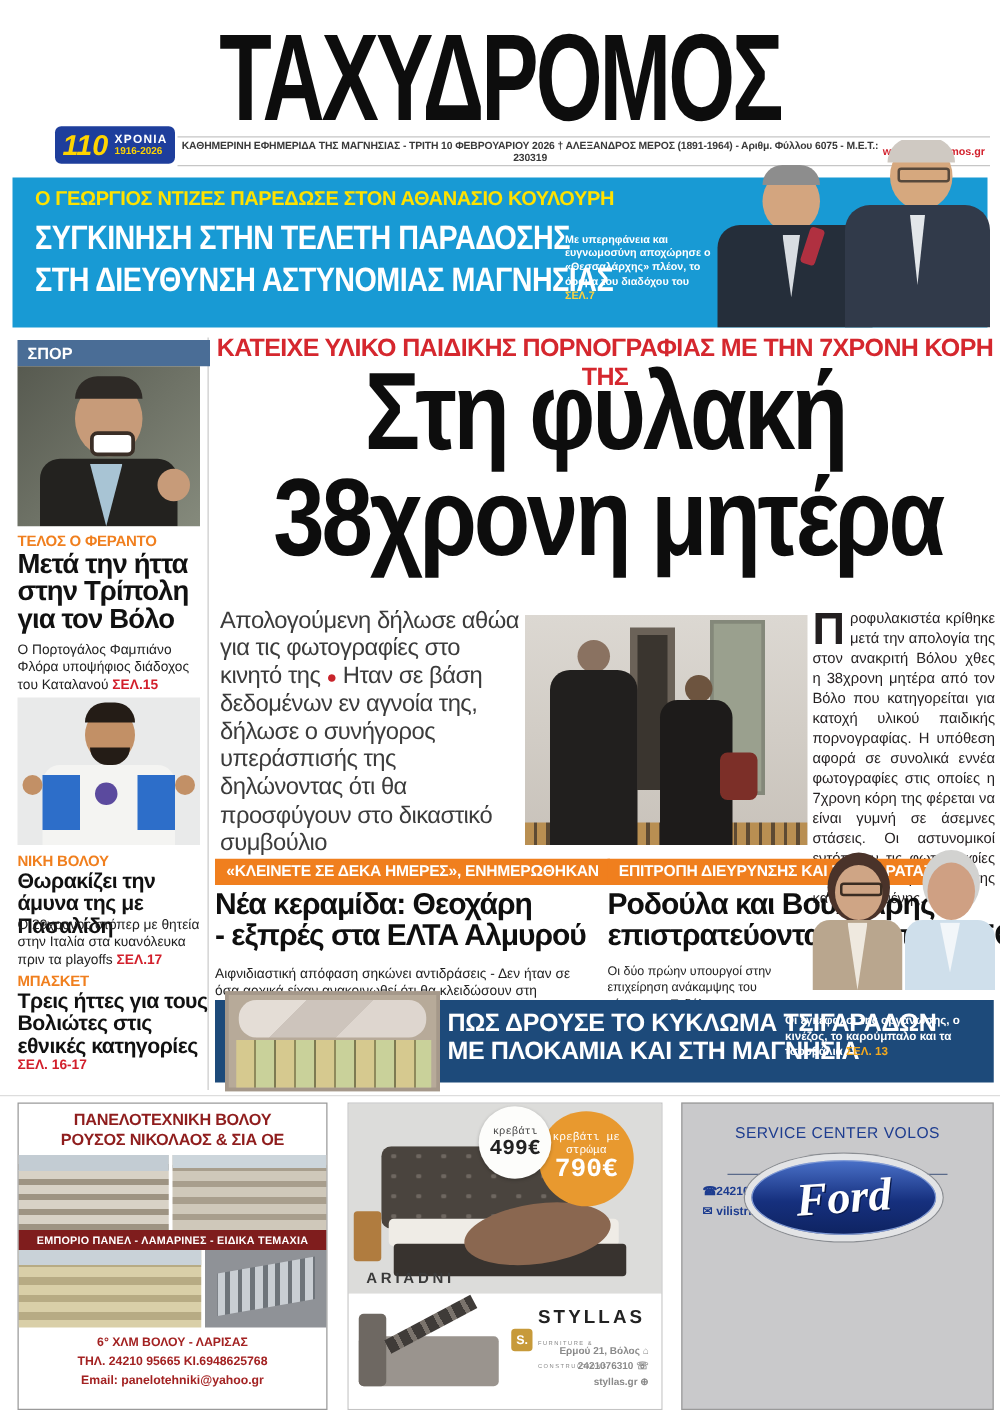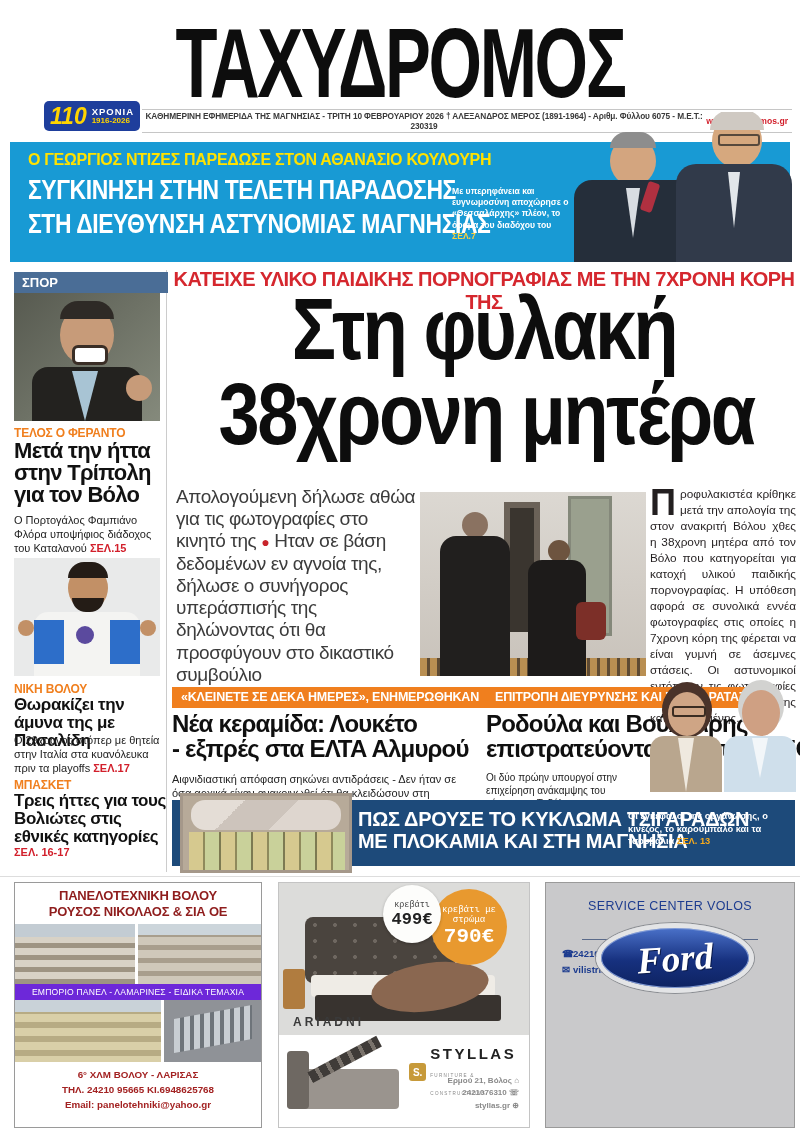--- a/index.html
+++ b/index.html
@@ -46,21 +46,21 @@
   
   .navybanner{background:#1d4a7a;}
   .nb-head{color:#fff;font-size:20px;line-height:1.12;font-weight:bold;letter-spacing:-.3px;white-space:nowrap;}
   .nb-note{color:#fff;font-size:9.3px;font-weight:bold;line-height:1.35;}
   
   .ph{overflow:hidden;position:absolute;}
   .head-c{position:absolute;border-radius:50%;}
   
   .ad{position:absolute;border:1px solid #9a9a9a;background:#fff;box-sizing:border-box;}
   .ad1-title{text-align:center;color:#8f1d1d;font-weight:bold;font-size:13px;line-height:1.25;letter-spacing:-.2px;padding-top:5px;}
-  .ad1-band{background:#6d28d9;color:#fff;font-weight:normal;font-size:8.6px;text-align:center;line-height:16px;letter-spacing:.2px;}
+  .ad1-band{background:#7f1d1d;color:#fff;font-weight:bold;font-size:8.6px;text-align:center;line-height:16px;letter-spacing:.2px;}
   .ad1-contact{text-align:center;color:#a32222;font-weight:bold;font-size:9.8px;line-height:1.55;padding-top:5px;}
   .circle-badge{position:absolute;border-radius:50%;display:flex;flex-direction:column;align-items:center;justify-content:center;text-align:center;font-family:Liberation Mono, monospace;}
   .ariadni{position:absolute;font-size:12px;font-weight:bold;color:#3a3a3a;letter-spacing:3px;}
   .styllas-word{font-size:15px;font-weight:bold;color:#222;letter-spacing:2.5px;}
   .styllas-sub{font-size:4.6px;color:#8a8a8a;letter-spacing:1.2px;}
   .styllas-contact{font-size:8px;color:#8a8a8a;font-weight:bold;text-align:right;line-height:1.55;}
   .ford-ad{background:#c9c9cb;}
   .ford-hdr{text-align:center;color:#1d3c8f;font-weight:normal;font-size:12.5px;letter-spacing:.4px;}
   .ford-oval{position:absolute;border-radius:50%;background:linear-gradient(180deg,#4a71c9 0%,#16307e 55%,#0e2361 100%);
              border:5px solid #e3e4e6;box-shadow:0 0 0 1px #8a8d92, inset 0 0 0 1px #7f9ad6;
@@ -181,21 +181,21 @@
   </div>
 
   <div class="a bodytxt" style="left:650px;top:486px;width:146px;">
     <span class="dropcap">Π</span>
     <span>ροφυλακιστέα κρίθηκε μετά την απολογία της στον ανακριτή Βόλου χθες η 38χρονη μητέρα από τον Βόλο που κατηγορείται για κατοχή υλικού παιδικής πορνογραφίας. Η υπόθεση αφορά σε συνολικά εννέα φωτογραφίες στις οποίες η 7χρονη κόρη της φέρεται να είναι γυμνή σε άσεμνες στάσεις. Οι αστυνομικοί εντόπισαν τις φωτογραφίες στο κινητό τηλέφωνο της κατηγορουμένης.</span>
     <span class="ref" style="font-size:9.5px;">ΣΕΛ.5</span>
   </div>
 
   <div class="a kbar" style="left:172px;top:687px;">«ΚΛΕΙΝΕΤΕ ΣΕ ΔΕΚΑ ΗΜΕΡΕΣ», ΕΝΗΜΕΡΩΘΗΚΑΝ</div>
   <div class="a" style="left:172px;top:712px;">
-    <div class="m-head">Νέα κεραμίδα: Λουκέτο</div>
+    <div class="m-head">Νέα κεραμίδα: Θεοχάρη</div>
     <div class="m-head">- εξπρές στα ΕΛΤΑ Αλμυρού</div>
   </div>
   <div class="a m-body" style="left:172px;top:772px;width:302px;">
     <span>Αιφνιδιαστική απόφαση σηκώνει αντιδράσεις - Δεν ήταν σε όσα αρχικά είχαν ανακοινωθεί ότι θα κλειδώσουν στη Μαγνησία</span>
     <span class="ref">ΣΕΛ.11</span>
   </div>
 
   <div class="a kbar" style="left:486px;top:687px;">ΕΠΙΤΡΟΠΗ ΔΙΕΥΡΥΝΣΗΣ ΚΑΙ ΣΥΜΠΑΡΑΤΑΞΗΣ</div>
   <div class="a" style="left:486px;top:712px;">
     <div class="m-head">Ροδούλα και Βούλγαρης</div>

